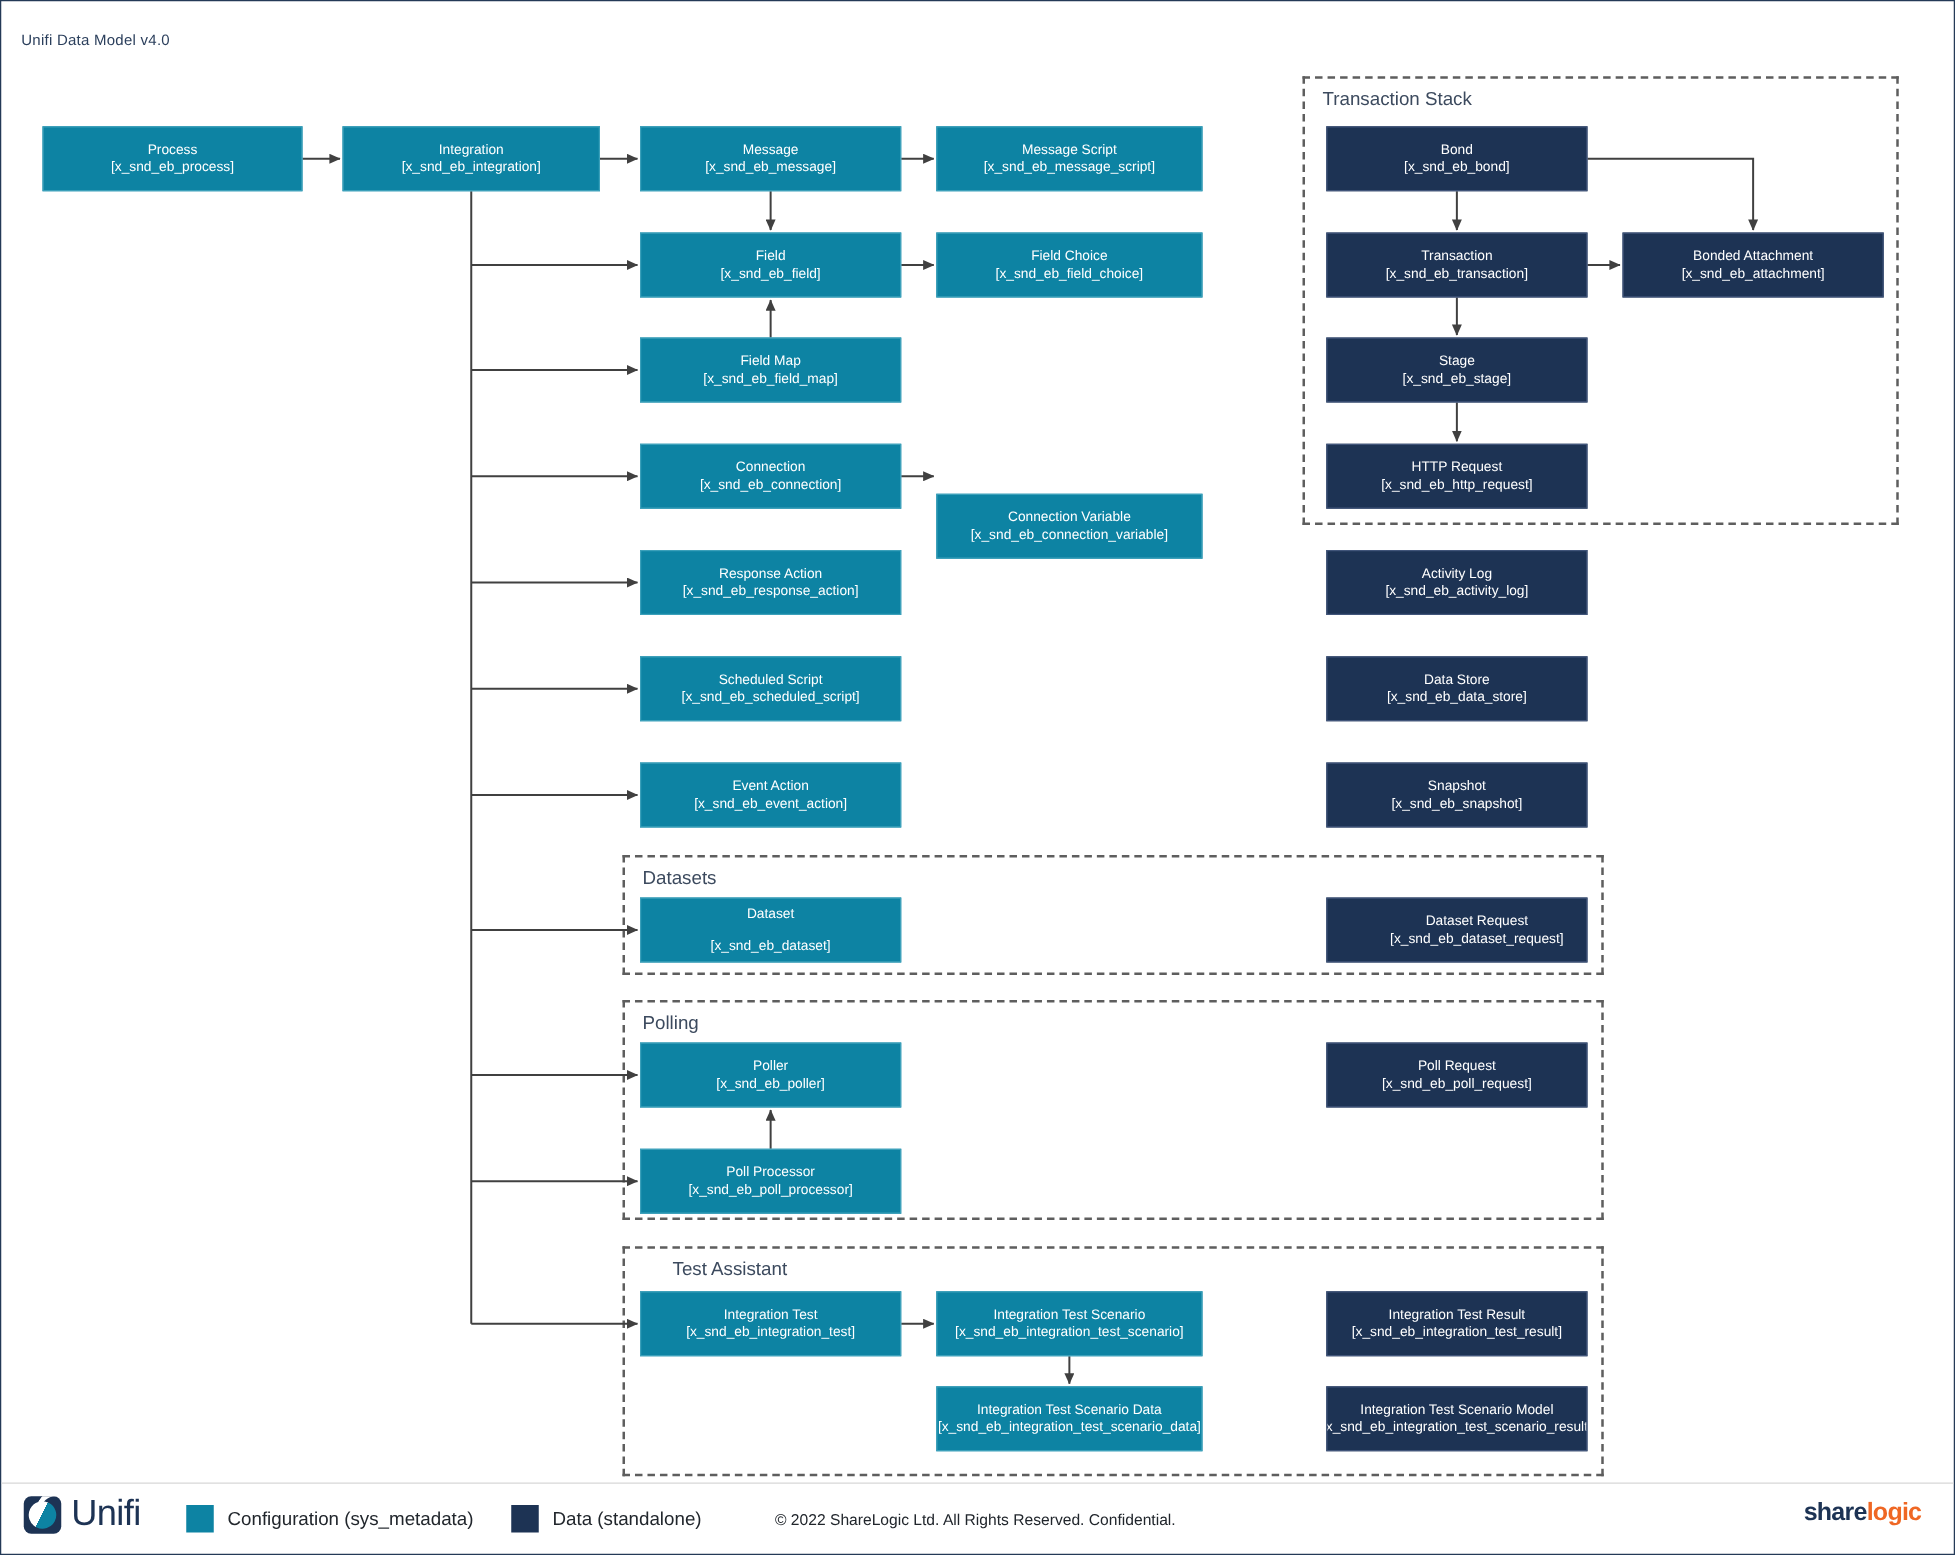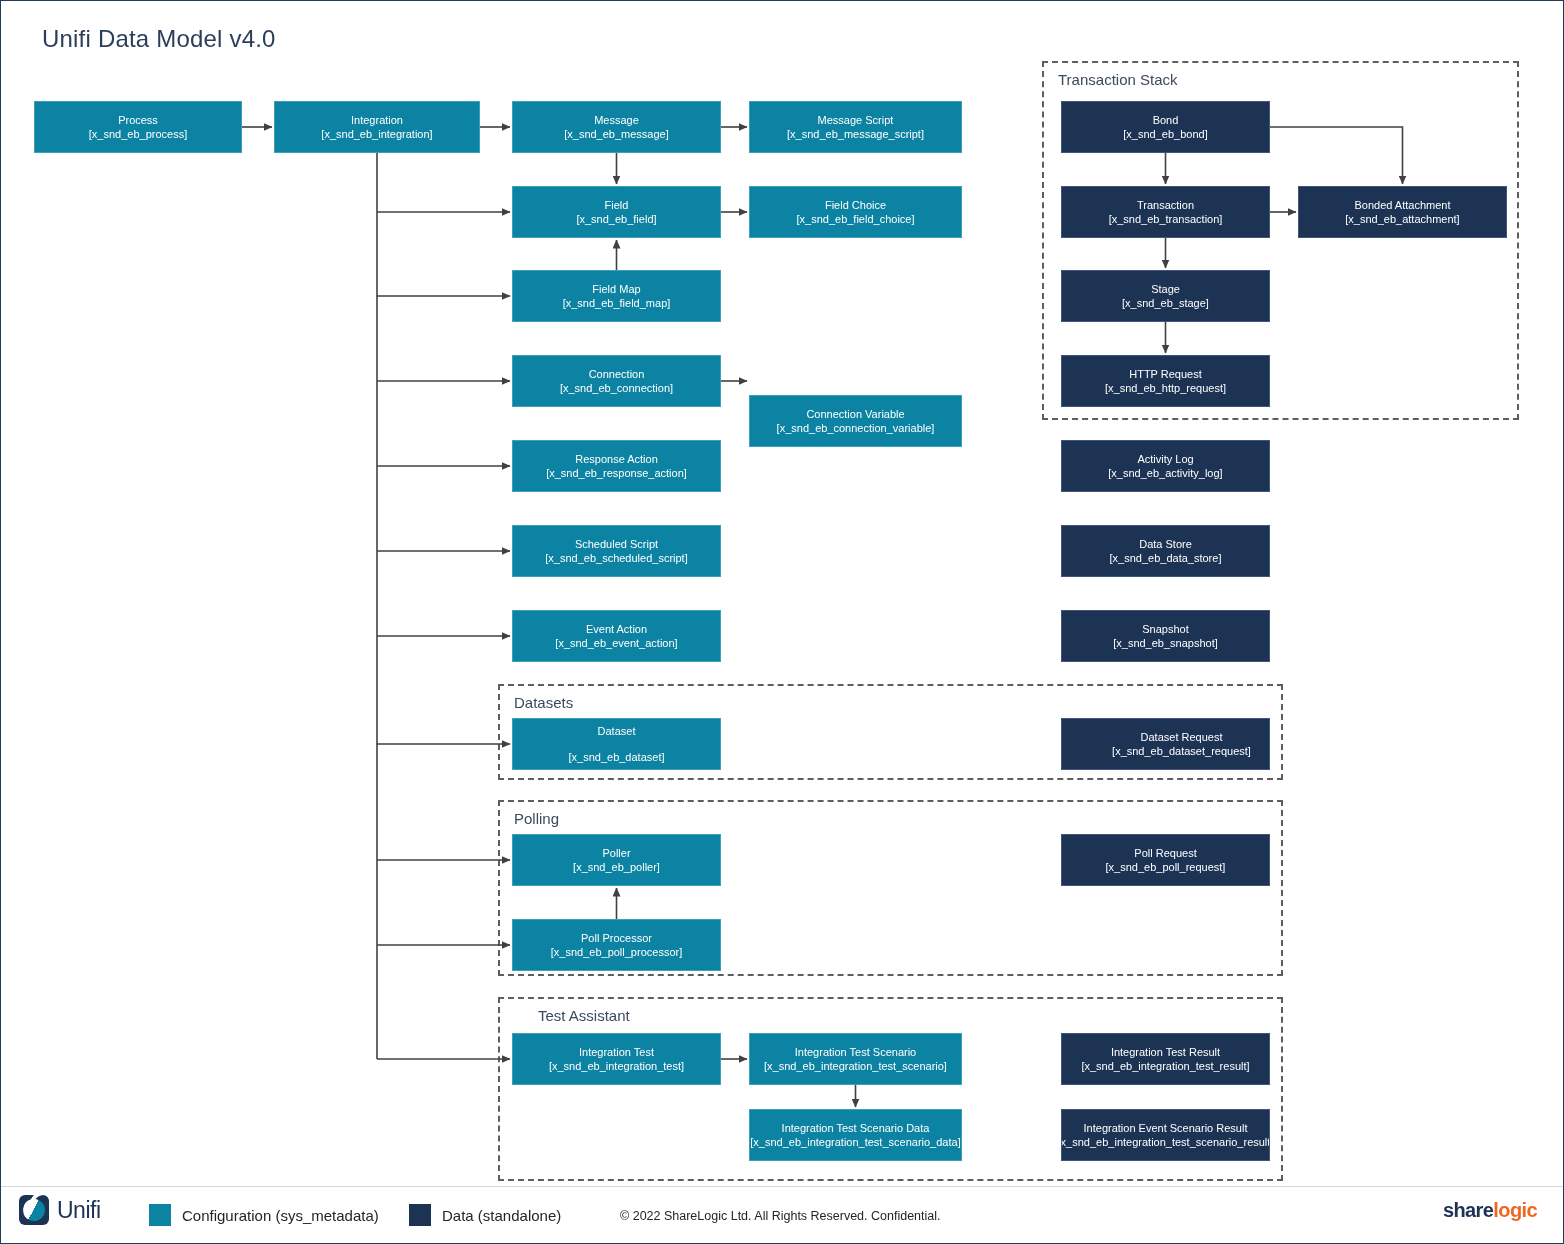--- a/index.html
+++ b/index.html
@@ -14,22 +14,22 @@
     height:1244px;
     background:#ffffff;
     border:1px solid #243a57;
     box-sizing:border-box;
     overflow:hidden;
   }
 
   
   #title{
     position:absolute;
-    left:41px; top:24px;
-    font-size:24px;
+    left:16px; top:24px;
+    font-size:12px;
     color:#2b3f5c;
     letter-spacing:.2px;
     white-space:nowrap;
     text-align:right;
   }
 
   
   .box{
     position:absolute;
     box-sizing:border-box;
@@ -100,21 +100,21 @@
     transform:rotate(-18deg);
   }
   #unifi-mark:after{
     content:"";position:absolute;left:10px;top:-4px;width:22px;height:22px;
     border-radius:50%;
     border:4px solid #ffffff;
     border-right-color:transparent;border-bottom-color:transparent;
     transform:rotate(35deg);
   }
   #unifi-word{
-    font-size:23px;color:#1d3354;letter-spacing:-0.5px;font-weight:400;
+    font-size:29px;color:#1d3354;letter-spacing:-0.5px;font-weight:400;
   }
   .legend{
     position:absolute; top:17px;
     display:flex; align-items:center; gap:11px;
   }
   .swatch{width:22px;height:22px;flex:none;}
   .swatch.cfg{background:#0d83a3;}
   .swatch.dat{background:#1d3354;}
   .legend-text{font-size:15px;color:#21262c;white-space:nowrap;}
   #copyright{
@@ -261,21 +261,21 @@
       </div>
       <div class="box dat" style="left: 1060px; top: 1032px; width: 209px; height: 52px;">
         <span class="n">Integration Test Result</span>
         <span class="t">[x_snd_eb_integration_test_result]</span>
       </div>
       <div class="box cfg" style="left: 748px; top: 1108px; width: 213px; height: 52px;">
         <span class="n">Integration Test Scenario Data</span>
         <span class="t">[x_snd_eb_integration_test_scenario_data]</span>
       </div>
       <div class="box dat" style="left: 1060px; top: 1108px; width: 209px; height: 52px;">
-        <span class="n">Integration Event Scenario Result</span>
+        <span class="n">Integration Test Scenario Model</span>
         <span class="t">[x_snd_eb_integration_test_scenario_result]</span>
       </div>
       <div class="box dat" style="left: 1060px; top: 100px; width: 209px; height: 52px;">
         <span class="n">Bond</span>
         <span class="t">[x_snd_eb_bond]</span>
       </div>
       <div class="box dat" style="left: 1060px; top: 185px; width: 209px; height: 52px;">
         <span class="n">Transaction</span>
         <span class="t">[x_snd_eb_transaction]</span>
       </div>

